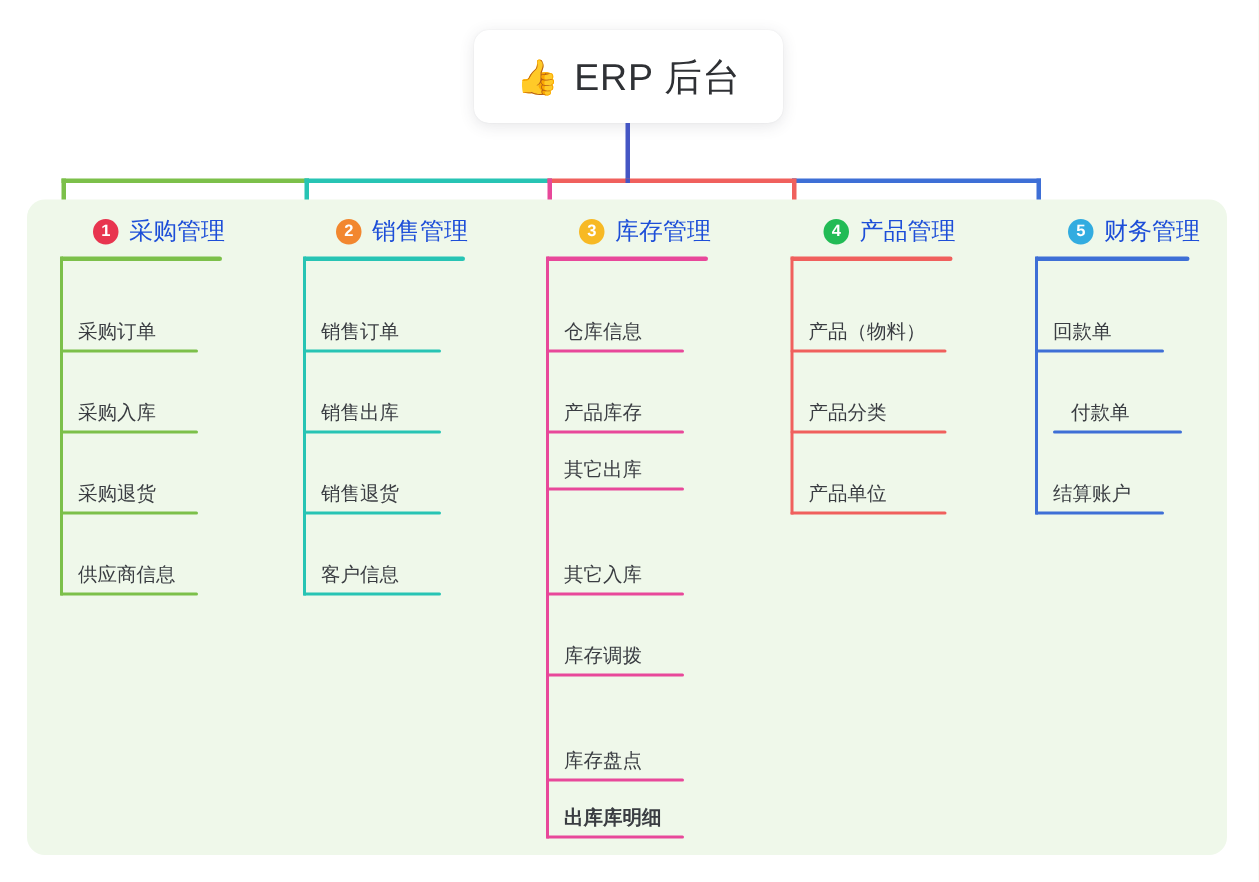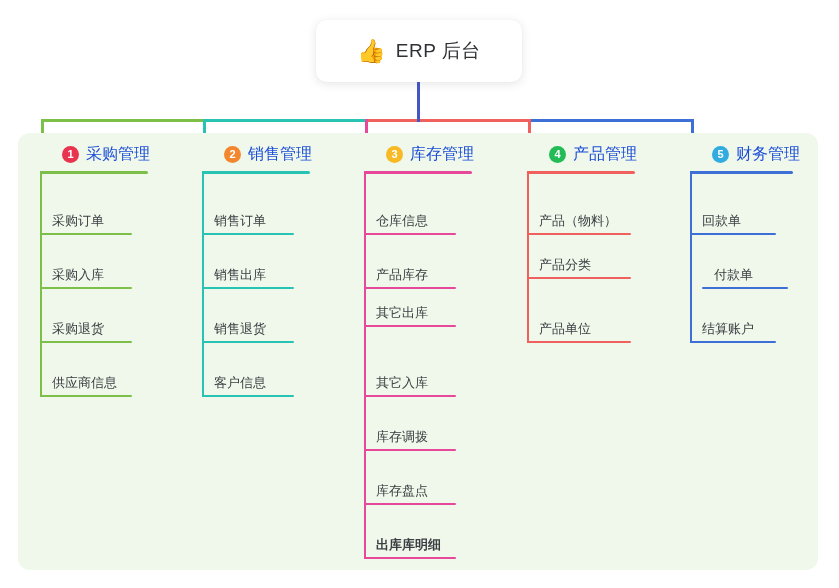--- a/index.html
+++ b/index.html
@@ -14,21 +14,21 @@
   
   .root-card{
     position:absolute;left:316px;top:20px;width:206px;height:62px;
     background:#ffffff;border-radius:10px;
     box-shadow:0 2px 10px rgba(60,64,80,.13), 0 0 1px rgba(60,64,80,.10);
     display:flex;align-items:center;justify-content:center;
     gap:10px;
   }
   .root-emoji{font-size:23px;line-height:1;}
   .root-title{
-    font-size:19px;color:#2f3135;letter-spacing:.5px;white-space:nowrap;
+    font-size:25px;color:#2f3135;letter-spacing:.5px;white-space:nowrap;
   }
 
   
   .conn{position:absolute;}
 
   
   .panel{
     position:absolute;left:18px;top:133px;width:800px;height:437px;
     background:#eff8ea;border-radius:12px;
   }
@@ -153,41 +153,41 @@
             <div class="leaf-rule" style="width: 92px; background: rgb(232, 72, 154);"></div>
           </div>
           <div class="leaf" style="left: 0px; top: 210px; width: 92px; height: 54px;">
             <span class="leaf-text">其它入库</span>
             <div class="leaf-rule" style="width: 92px; background: rgb(232, 72, 154);"></div>
           </div>
           <div class="leaf" style="left: 0px; top: 264px; width: 92px; height: 54px;">
             <span class="leaf-text">库存调拨</span>
             <div class="leaf-rule" style="width: 92px; background: rgb(232, 72, 154);"></div>
           </div>
-          <div class="leaf" style="left: 0px; top: 318px; width: 92px; height: 54px; text-align: right;">
+          <div class="leaf" style="left: 0px; top: 318px; width: 92px; height: 70px; text-align: right;">
             <span class="leaf-text">库存盘点</span>
             <div class="leaf-rule" style="width: 92px; background: rgb(232, 72, 154);"></div>
           </div>
           <div class="leaf" style="left: 0px; top: 372px; width: 92px; height: 54px; font-weight: bold;">
             <span class="leaf-text">出库库明细</span>
             <div class="leaf-rule" style="width: 92px; background: rgb(232, 72, 154);"></div>
           </div>
         </div>
         <div class="col" style="left: 509px; width: 150px; height: 437px;">
           <div class="col-head">
             <span class="badge" style="background: rgb(34, 187, 85);">4</span>
             <span class="col-title">产品管理</span>
           </div>
           <div class="head-rule" style="top: 38px; left: 0px; width: 108px; background: rgb(240, 96, 93);"></div>
           <div class="spine" style="left: 0px; top: 38px; height: 172px; background: rgb(240, 96, 93);"></div>
           <div class="leaf" style="left: 0px; top: 48px; width: 104px; height: 54px;">
             <span class="leaf-text">产品（物料）</span>
             <div class="leaf-rule" style="width: 104px; background: rgb(240, 96, 93);"></div>
           </div>
-          <div class="leaf" style="left: 0px; top: 102px; width: 104px; height: 44px;">
+          <div class="leaf" style="left: 0px; top: 102px; width: 104px; height: 54px;">
             <span class="leaf-text">产品分类</span>
             <div class="leaf-rule" style="width: 104px; background: rgb(240, 96, 93);"></div>
           </div>
           <div class="leaf" style="left: 0px; top: 156px; width: 104px; height: 54px;">
             <span class="leaf-text">产品单位</span>
             <div class="leaf-rule" style="width: 104px; background: rgb(240, 96, 93);"></div>
           </div>
         </div>
         <div class="col" style="left: 672px; width: 145px; height: 437px;">
           <div class="col-head">

